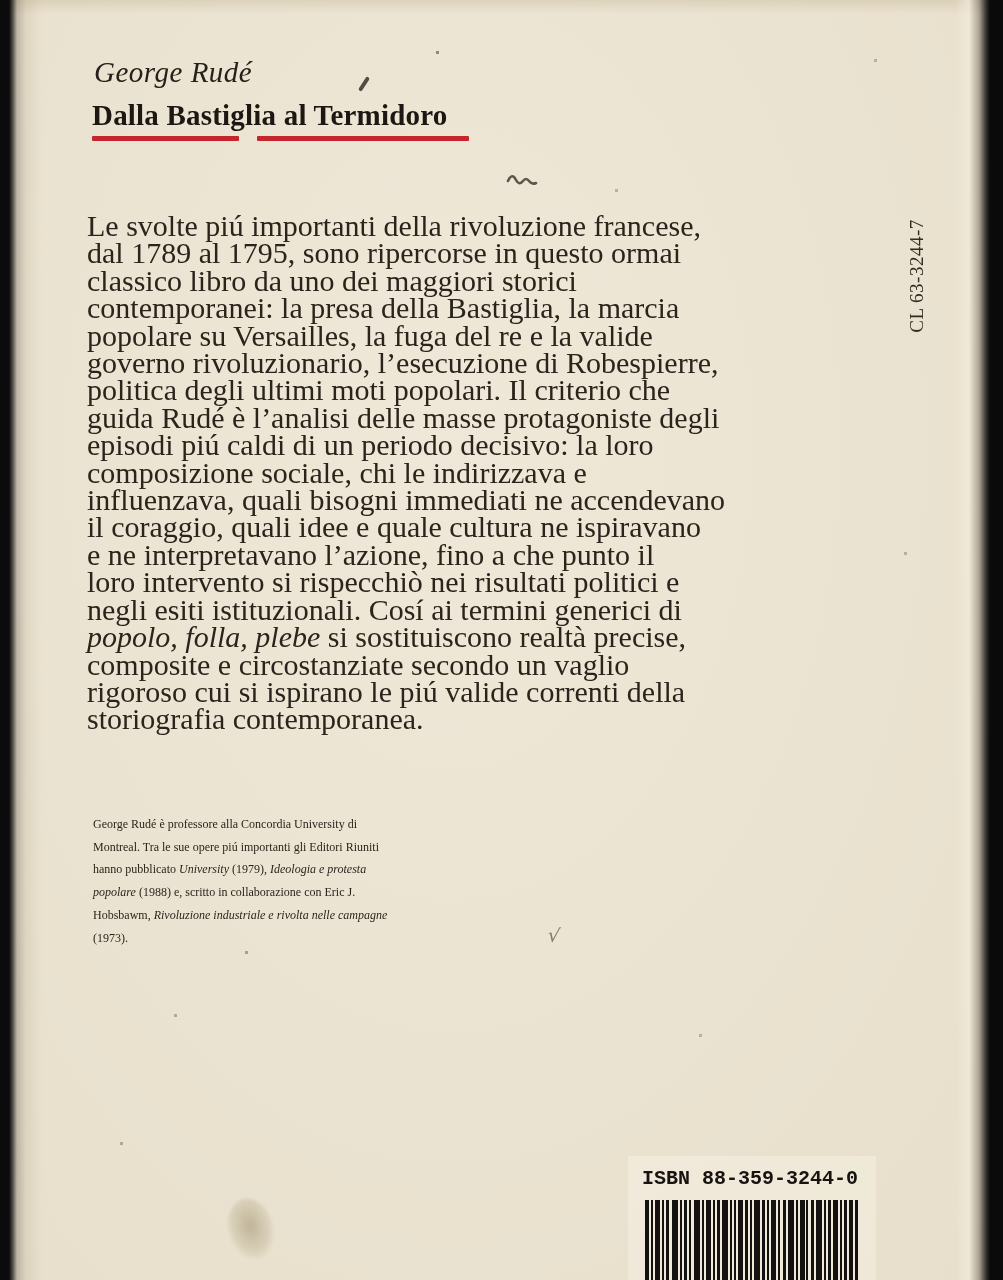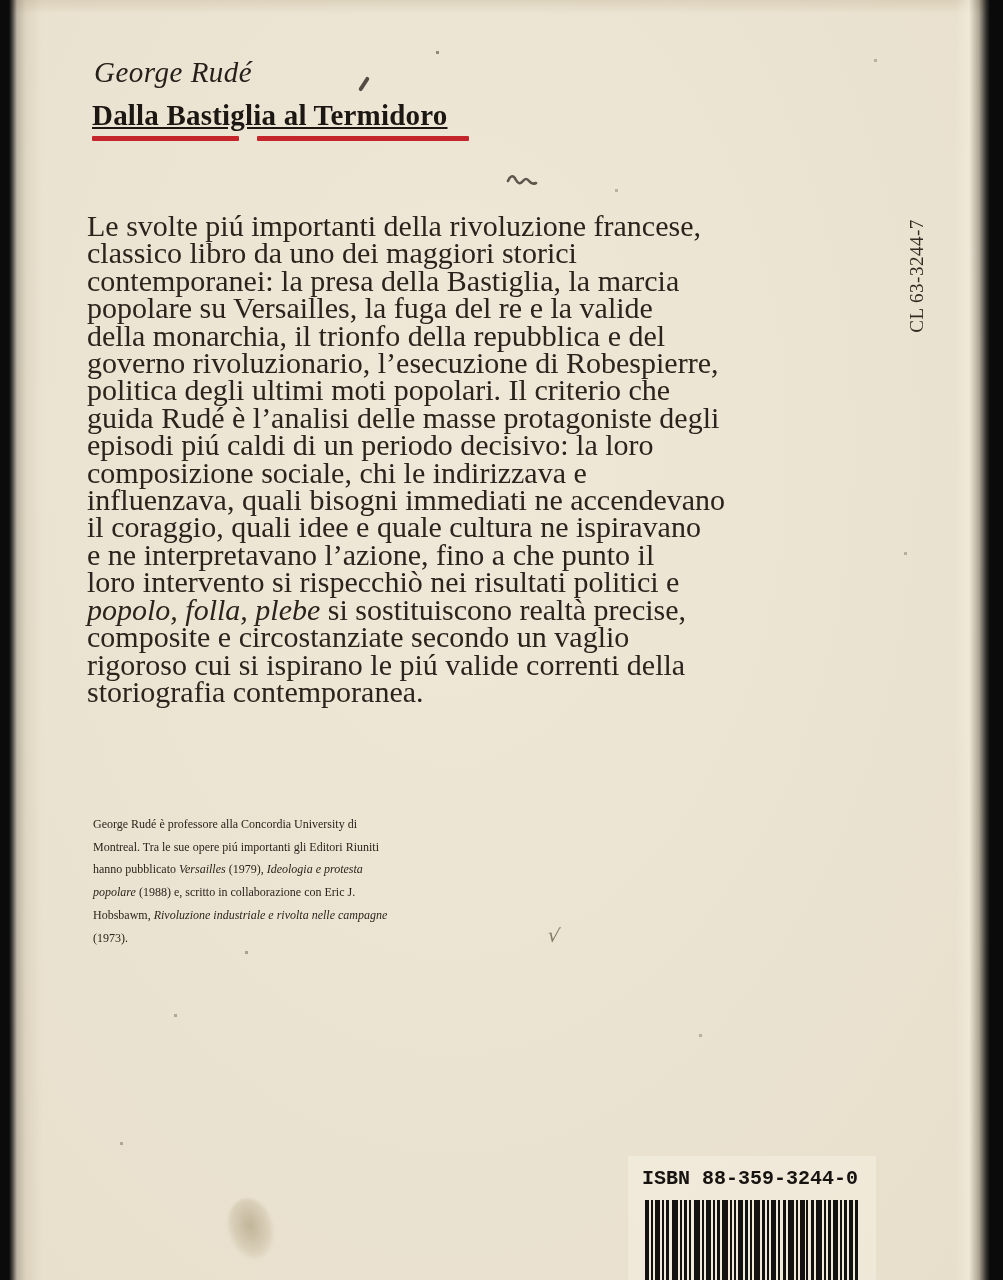--- a/index.html
+++ b/index.html
@@ -39,21 +39,20 @@
 
   .author{
     position:absolute;left:94px;top:56px;
     font-style:italic;font-size:29px;letter-spacing:.5px;
     color:#26201a;
   }
   .title{
     position:absolute;left:92px;top:99px;
     font-weight:bold;font-size:29px;letter-spacing:.2px;
     color:#1c1712;
-    text-decoration:underline;
   }
   .underline{position:absolute;top:136px;height:5px;background:#c5262b;border-radius:1px;}
   .underline.u1{left:92px;width:147px;}
   .underline.u2{left:257px;width:212px;}
 
   .spine-code{
     position:absolute;left:856px;top:265px;width:122px;height:22px;
     transform:rotate(-90deg);transform-origin:50% 50%;
     font-size:19px;letter-spacing:.5px;color:#322b22;
     text-align:center;white-space:nowrap;
@@ -122,42 +121,43 @@
 
   <div class="author">George Rudé</div>
   <div class="title">Dalla Bastiglia al Termidoro</div>
   <div class="underline u1"></div>
   <div class="underline u2"></div>
 
   <div class="spine-code">CL 63-3244-7</div>
 
   <div class="blurb">
       <div class="tline"><span>Le svolte piú importanti della rivoluzione francese,</span></div>
+      <div class="tline"><span>dal 1789 al 1795, sono ripercorse in questo ormai</span></div>
       <div class="tline"><span>classico libro da uno dei maggiori storici</span></div>
       <div class="tline"><span>contemporanei: la presa della Bastiglia, la marcia</span></div>
       <div class="tline"><span>popolare su Versailles, la fuga del re e la valide</span></div>
-      <div class="tline"><span>della monarchia, il trionfo della repubblica e del</span></div>
       <div class="tline"><span>governo rivoluzionario, l’esecuzione di Robespierre,</span></div>
       <div class="tline"><span>politica degli ultimi moti popolari. Il criterio che</span></div>
       <div class="tline"><span>guida Rudé è l’analisi delle masse protagoniste degli</span></div>
       <div class="tline"><span>episodi piú caldi di un periodo decisivo: la loro</span></div>
       <div class="tline"><span>composizione sociale, chi le indirizzava e</span></div>
       <div class="tline"><span>influenzava, quali bisogni immediati ne accendevano</span></div>
       <div class="tline"><span>il coraggio, quali idee e quale cultura ne ispiravano</span></div>
       <div class="tline"><span>e ne interpretavano l’azione, fino a che punto il</span></div>
       <div class="tline"><span>loro intervento si rispecchiò nei risultati politici e</span></div>
+      <div class="tline"><span>negli esiti istituzionali. Cosí ai termini generici di</span></div>
       <div class="tline"><i>popolo, folla, plebe</i><span> si sostituiscono realtà precise,</span></div>
       <div class="tline"><span>composite e circostanziate secondo un vaglio</span></div>
       <div class="tline"><span>rigoroso cui si ispirano le piú valide correnti della</span></div>
       <div class="tline"><span>storiografia contemporanea.</span></div>
     </div>
   <div class="bio">
       <div class="tline"><span>George Rudé è professore alla Concordia University di</span></div>
       <div class="tline"><span>Montreal. Tra le sue opere piú importanti gli Editori Riuniti</span></div>
-      <div class="tline"><span>hanno pubblicato </span><i>Versailles</i><span> (1979), </span><i>Ideologia e protesta</i></div>
+      <div class="tline"><span>hanno pubblicato </span><i>University</i><span> (1979), </span><i>Ideologia e protesta</i></div>
       <div class="tline"><i>popolare</i><span> (1988) e, scritto in collaborazione con Eric J.</span></div>
       <div class="tline"><span>Hobsbawm, </span><i>Rivoluzione industriale e rivolta nelle campagne</i></div>
       <div class="tline"><span>(1973).</span></div>
     </div>
 
   <div class="barcode-panel"></div>
   <div class="isbn">ISBN 88-359-3244-0</div>
   <svg class="barcode" width="213" height="80" viewBox="0 0 213 80" preserveAspectRatio="none">
     <g fill="#141210">
       <rect x="0" width="4" height="80"></rect>

